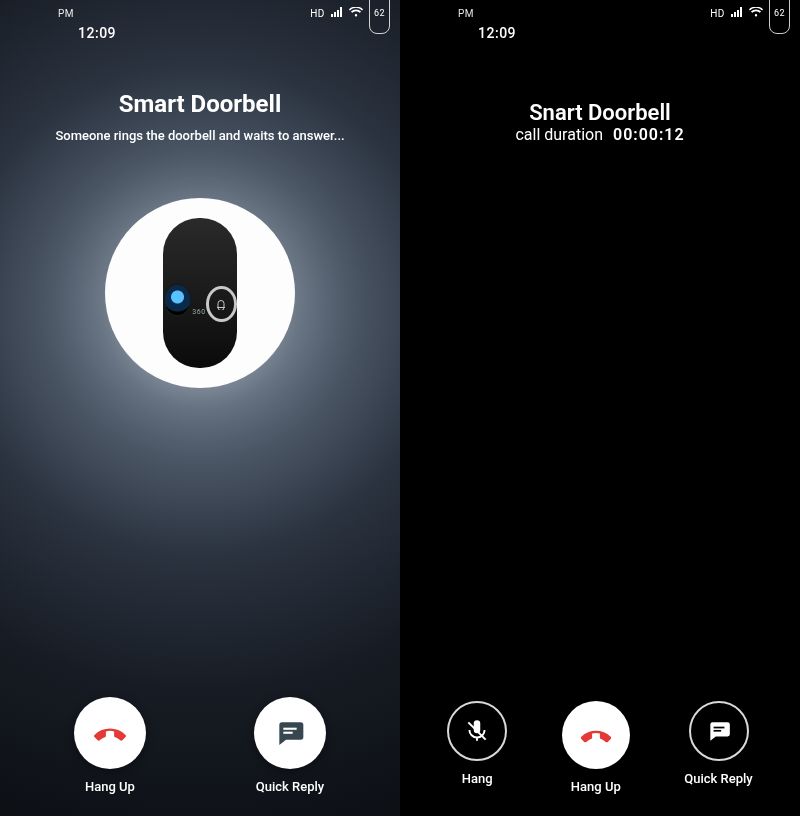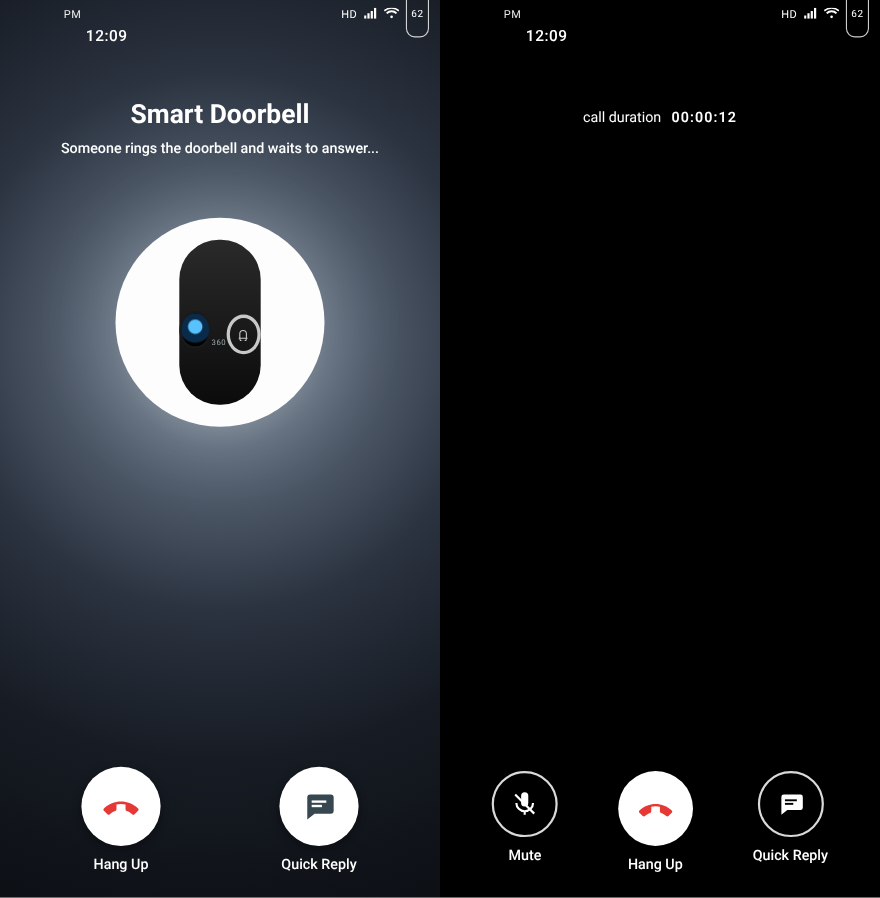--- a/index.html
+++ b/index.html
@@ -107,21 +107,21 @@
     background:transparent;
     border:2px solid rgba(255,255,255,.85);
     width:60px; height:60px;
   }
   .phone-right .round-btn.solid { width:68px; height:68px; }
   .btn-label { font-size:13px; font-weight:500; color:#fff; }
 
   
   .headings-r { text-align:center; margin-top: 100px; }
   .title-r { font-size:22px; font-weight:600; }
-  .subline { margin-top:14px; font-size:13px; }
+  .subline { font-size:16px; }
   .subline .dur { font-weight:600; letter-spacing:1px; margin-left:6px; }
 
   .video {
     position:absolute;
     top: 225px; left:0; right:0;
     height: 365px;
     background: linear-gradient(90deg, #f5f2ec 0 60%, #9b8877 60% 70%, #3c2e26 70% 100%);
     overflow:hidden;
   }
   .video::before{
@@ -254,37 +254,38 @@
             <path d="M7 9.5a1.2 1.2 0 100-2.4 1.2 1.2 0 000 2.4zM3.2 5.8a5.4 5.4 0 017.6 0l1.3-1.3a7.2 7.2 0 00-10.2 0zM.8 3.4a8.8 8.8 0 0112.4 0L14 2.2a10.5 10.5 0 00-14 0z" fill="#fff"></path>
           </svg>
       </span>
       <span class="batt">
           <span>62</span>
         </span>
     </div>
   </div>
 
   <div class="headings-r">
+    <div class="title-r">Snart Doorbell</div>
     <div class="subline">
       <span>call duration</span>
       <span class="dur">00:00:12</span>
     </div>
   </div>
 
 
   <div class="btn-row">
     <div class="btn-col">
       <div class="round-btn outline">
         <svg width="26" height="26" viewBox="0 0 24 24" fill="none" stroke="#fff" stroke-width="1.8">
           <path d="M12 2a3 3 0 00-3 3v6a3 3 0 006 0V5a3 3 0 00-3-3z" fill="#fff" stroke="none"></path>
           <path d="M5 11a7 7 0 0014 0M12 18v3"></path>
           <line x1="4" y1="4" x2="20" y2="20"></line>
         </svg>
       </div>
-      <div class="btn-label">Mute</div>
+      <div class="btn-label">Hang</div>
     </div>
     <div class="btn-col">
       <div class="round-btn solid">
         <svg width="36" height="36" viewBox="0 0 24 24">
             <path d="M21.8 13.2c-2.7-2.7-6.2-4-9.8-4s-7.1 1.3-9.8 4c-.4.4-.4 1 0 1.4l2 2c.4.4 1 .4 1.4 0 .9-.9 2-1.5 3.1-1.9.4-.1.7-.5.7-1V11c1.7-.5 3.5-.5 5.2 0v2.7c0 .5.3.9.7 1 1.1.4 2.2 1 3.1 1.9.4.4 1 .4 1.4 0l2-2c.4-.4.4-1 0-1.4z" fill="#e53935"></path>
           </svg>
       </div>
       <div class="btn-label">Hang Up</div>
     </div>
     <div class="btn-col">

